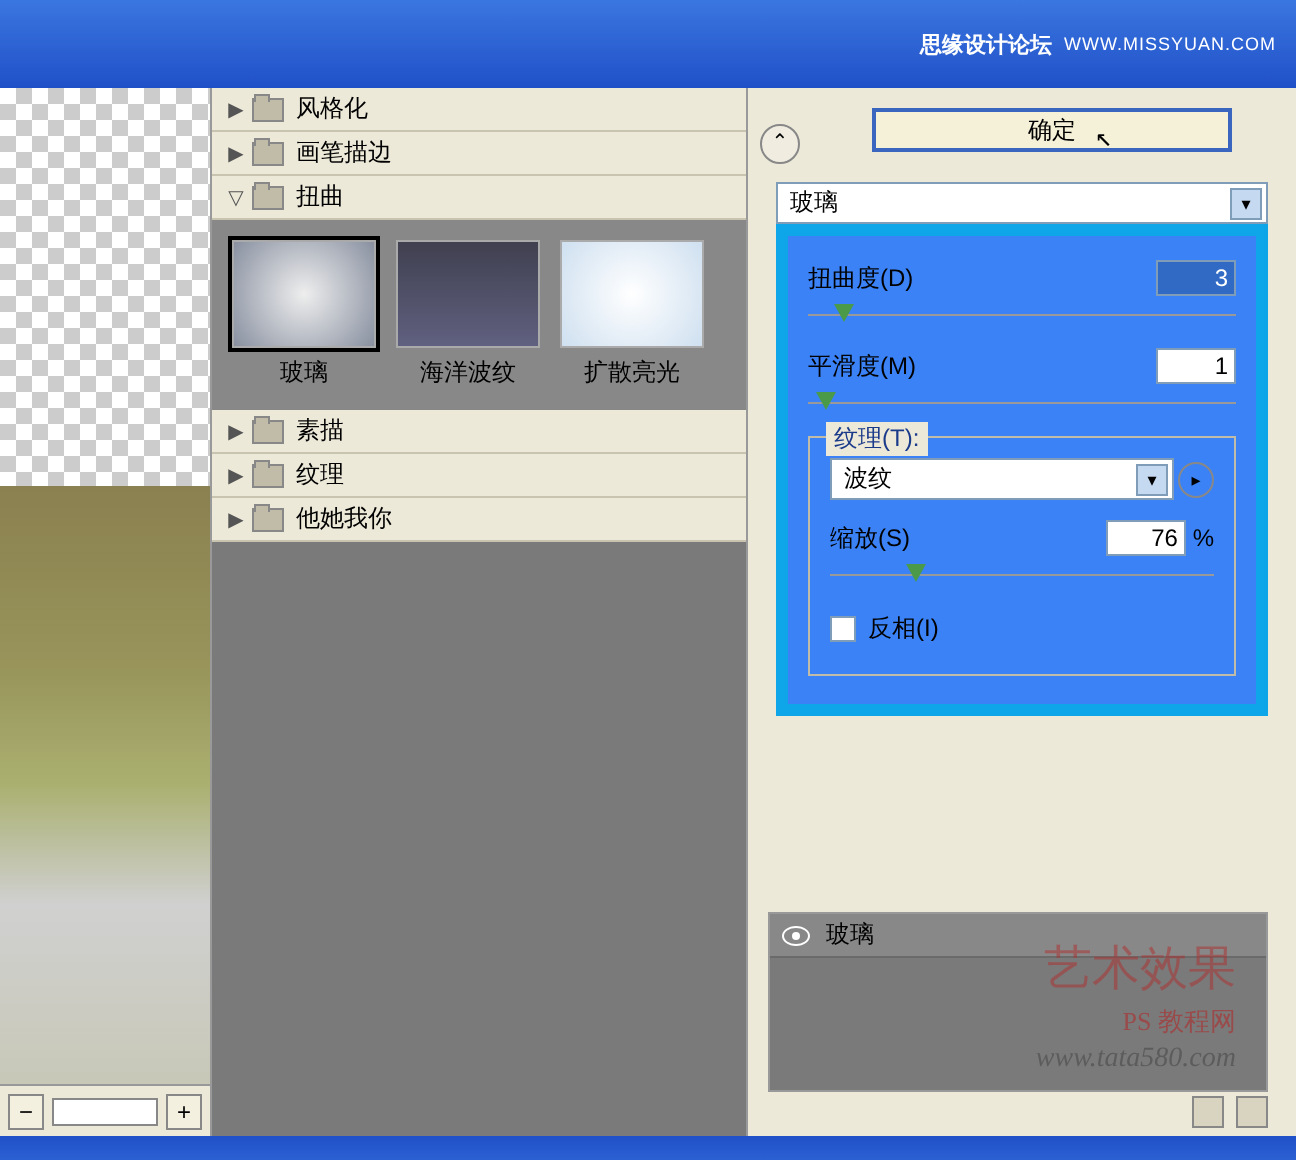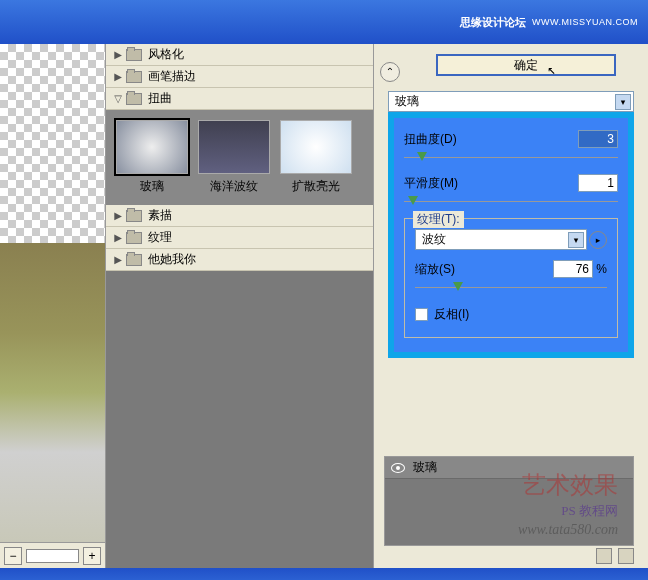--- a/index.html
+++ b/index.html
@@ -68,21 +68,21 @@
 .eye { width: 14px; height: 10px; border: 1px solid #fff; border-radius: 50%; position: relative; }
 .eye::after { content: ""; position: absolute; left: 4px; top: 2px; width: 4px; height: 4px; background: #fff; border-radius: 50%; }
 
 .bottom-icons { position: absolute; right: 14px; bottom: 4px; display: flex; gap: 6px; }
 .bicon { width: 16px; height: 16px; border: 1px solid #888; background: #d8d4c0; cursor: pointer; }
 
 .bottom-bar { height: 28px; background: linear-gradient(#2050c8, #3b77e0); }
 
 .watermark { position: absolute; right: 30px; bottom: 40px; color: #b03030; font-family: cursive; font-size: 24px; opacity: 0.5; pointer-events: none; text-align: right; line-height: 1.4; }
 .watermark .url { font-size: 14px; color: #404040; font-style: italic; }
-.watermark .small { font-size: 13px; color: #4c1d95; }
+.watermark .small { font-size: 13px; color: #b91c1c; }
 </style>
 </head>
 <body>
 
 <div class="titlebar">
   <span class="t1">思缘设计论坛</span>
   <span class="t2">WWW.MISSYUAN.COM</span>
 </div>
 
 <div class="main">

